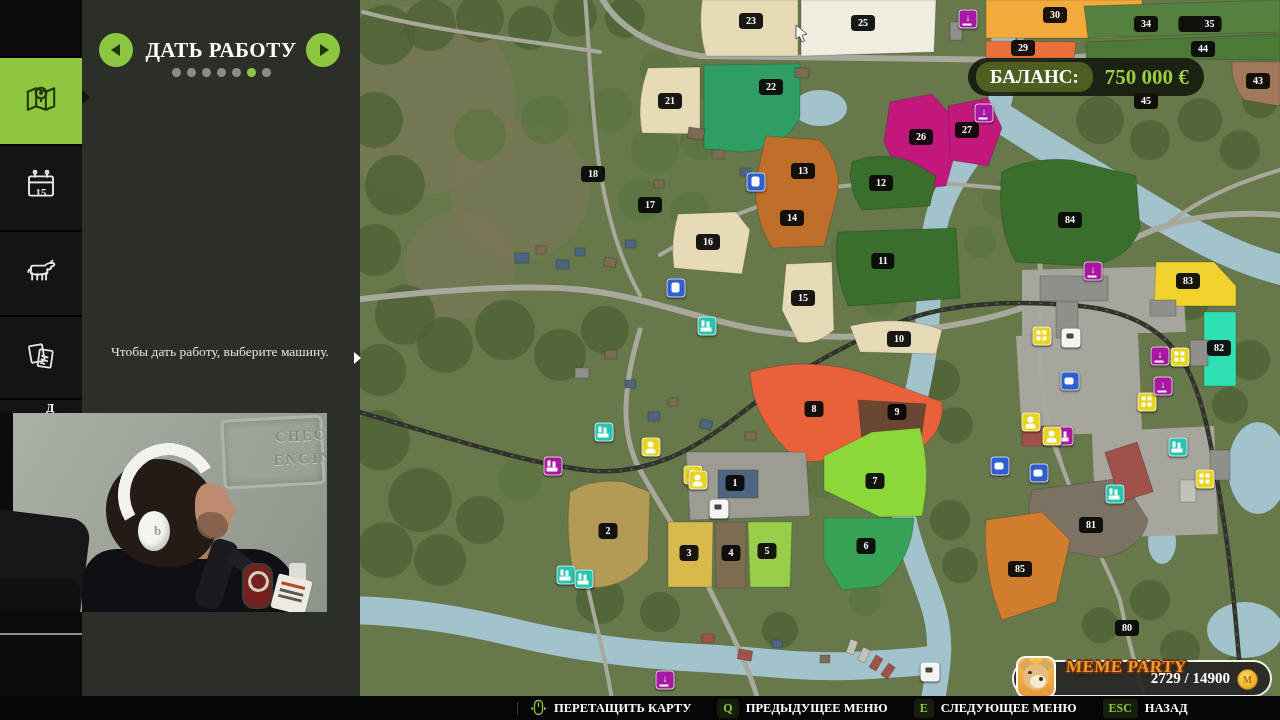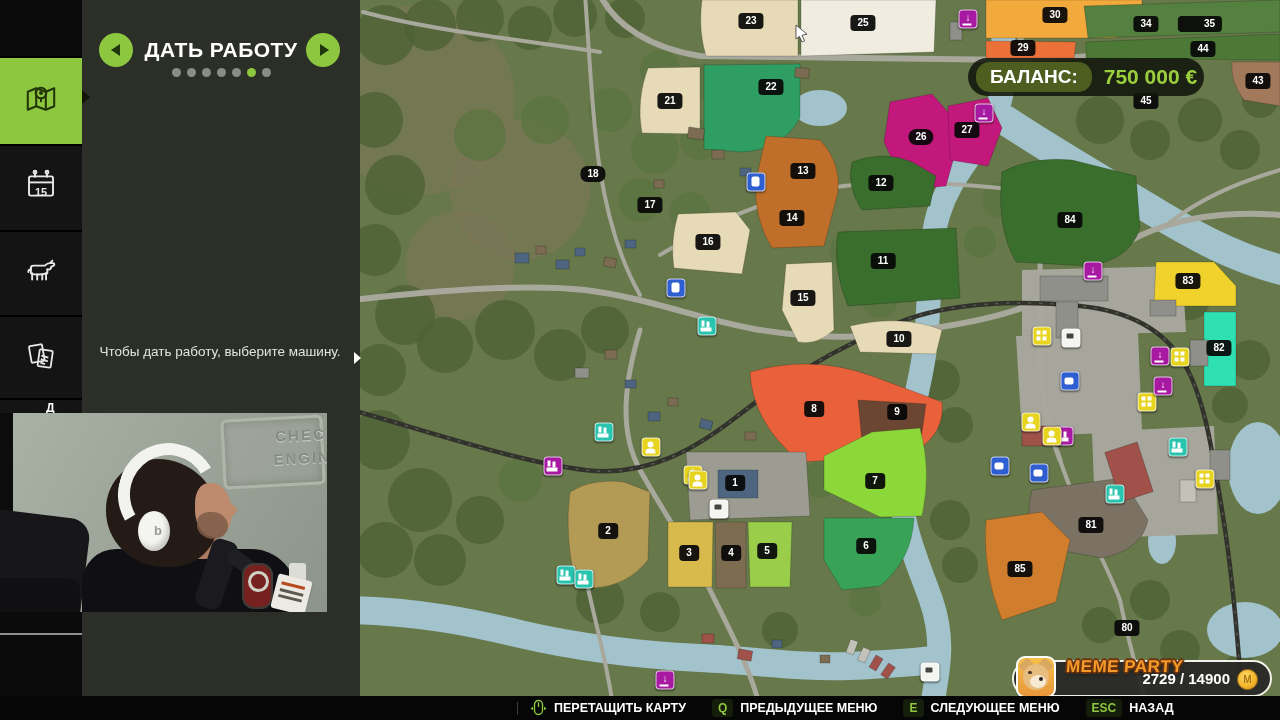--- a/index.html
+++ b/index.html
@@ -1,17 +1,17 @@
 <!DOCTYPE html>
 <html><head>
 <meta charset="utf-8">
 <style>
   html,body{margin:0;padding:0;background:#000;}
   #stage{position:relative;width:1280px;height:720px;overflow:hidden;background:#000;
-         font-family:Liberation Sans, sans-serif;}
+         font-family:Liberation Serif, serif;}
 
   
   #map-layer{position:absolute;left:0;top:0;width:1280px;height:696px;z-index:0;overflow:hidden;}
   #map-svg{position:absolute;left:0;top:0;}
   .badge{position:absolute;transform:translate(-50%,-50%);background:rgba(8,8,8,.93);color:#fff;
          font-size:10px;font-weight:bold;padding:3px 7px;border-radius:4px;line-height:1;z-index:3;}
   .mi{position:absolute;width:17px;height:17px;border-radius:4px;transform:translate(-50%,-50%);
       z-index:4;border:1px solid rgba(255,255,255,.75);box-shadow:0 1px 2px rgba(0,0,0,.45);}
   .mi::before,.mi::after{content:"";position:absolute;background:#fff;}
   .mi-g-fuel::after{width:8px;height:10px;border-radius:2px;left:4px;top:3px;}
@@ -285,26 +285,26 @@
       <div class="badge" style="left: 863px; top: 23px;">25</div>
       <div class="badge" style="left: 1055px; top: 15px;">30</div>
       <div class="badge" style="left: 1023px; top: 48px;">29</div>
       <div class="badge" style="left: 1146px; top: 24px;">34</div>
       <div class="badge" style="left: 1200px; top: 24px; padding-left: 26px;">35</div>
       <div class="badge" style="left: 1203px; top: 49px;">44</div>
       <div class="badge" style="left: 1258px; top: 81px;">43</div>
       <div class="badge" style="left: 1146px; top: 101px;">45</div>
       <div class="badge" style="left: 670px; top: 101px; text-align: center;">21</div>
       <div class="badge" style="left: 750px; top: 87px; margin-left: 21px;">22</div>
-      <div class="badge" style="left: 921px; top: 137px; border-radius: 8px;">26</div>
+      <div class="badge" style="left: 921px; top: 137px;">26</div>
       <div class="badge" style="left: 967px; top: 130px;">27</div>
       <div class="badge" style="left: 803px; top: 171px;">13</div>
       <div class="badge" style="left: 792px; top: 218px;">14</div>
       <div class="badge" style="left: 881px; top: 183px;">12</div>
-      <div class="badge" style="left: 593px; top: 174px; border-radius: 7px;">18</div>
+      <div class="badge" style="left: 593px; top: 174px;">18</div>
       <div class="badge" style="left: 650px; top: 205px;">17</div>
       <div class="badge" style="left: 708px; top: 242px;">16</div>
       <div class="badge" style="left: 1070px; top: 220px;">84</div>
       <div class="badge" style="left: 883px; top: 261px;">11</div>
       <div class="badge" style="left: 803px; top: 298px;">15</div>
       <div class="badge" style="left: 1188px; top: 281px;">83</div>
       <div class="badge" style="left: 899px; top: 339px;">10</div>
       <div class="badge" style="left: 1219px; top: 348px;">82</div>
       <div class="badge" style="left: 814px; top: 409px;">8</div>
       <div class="badge" style="left: 897px; top: 412px;">9</div>

